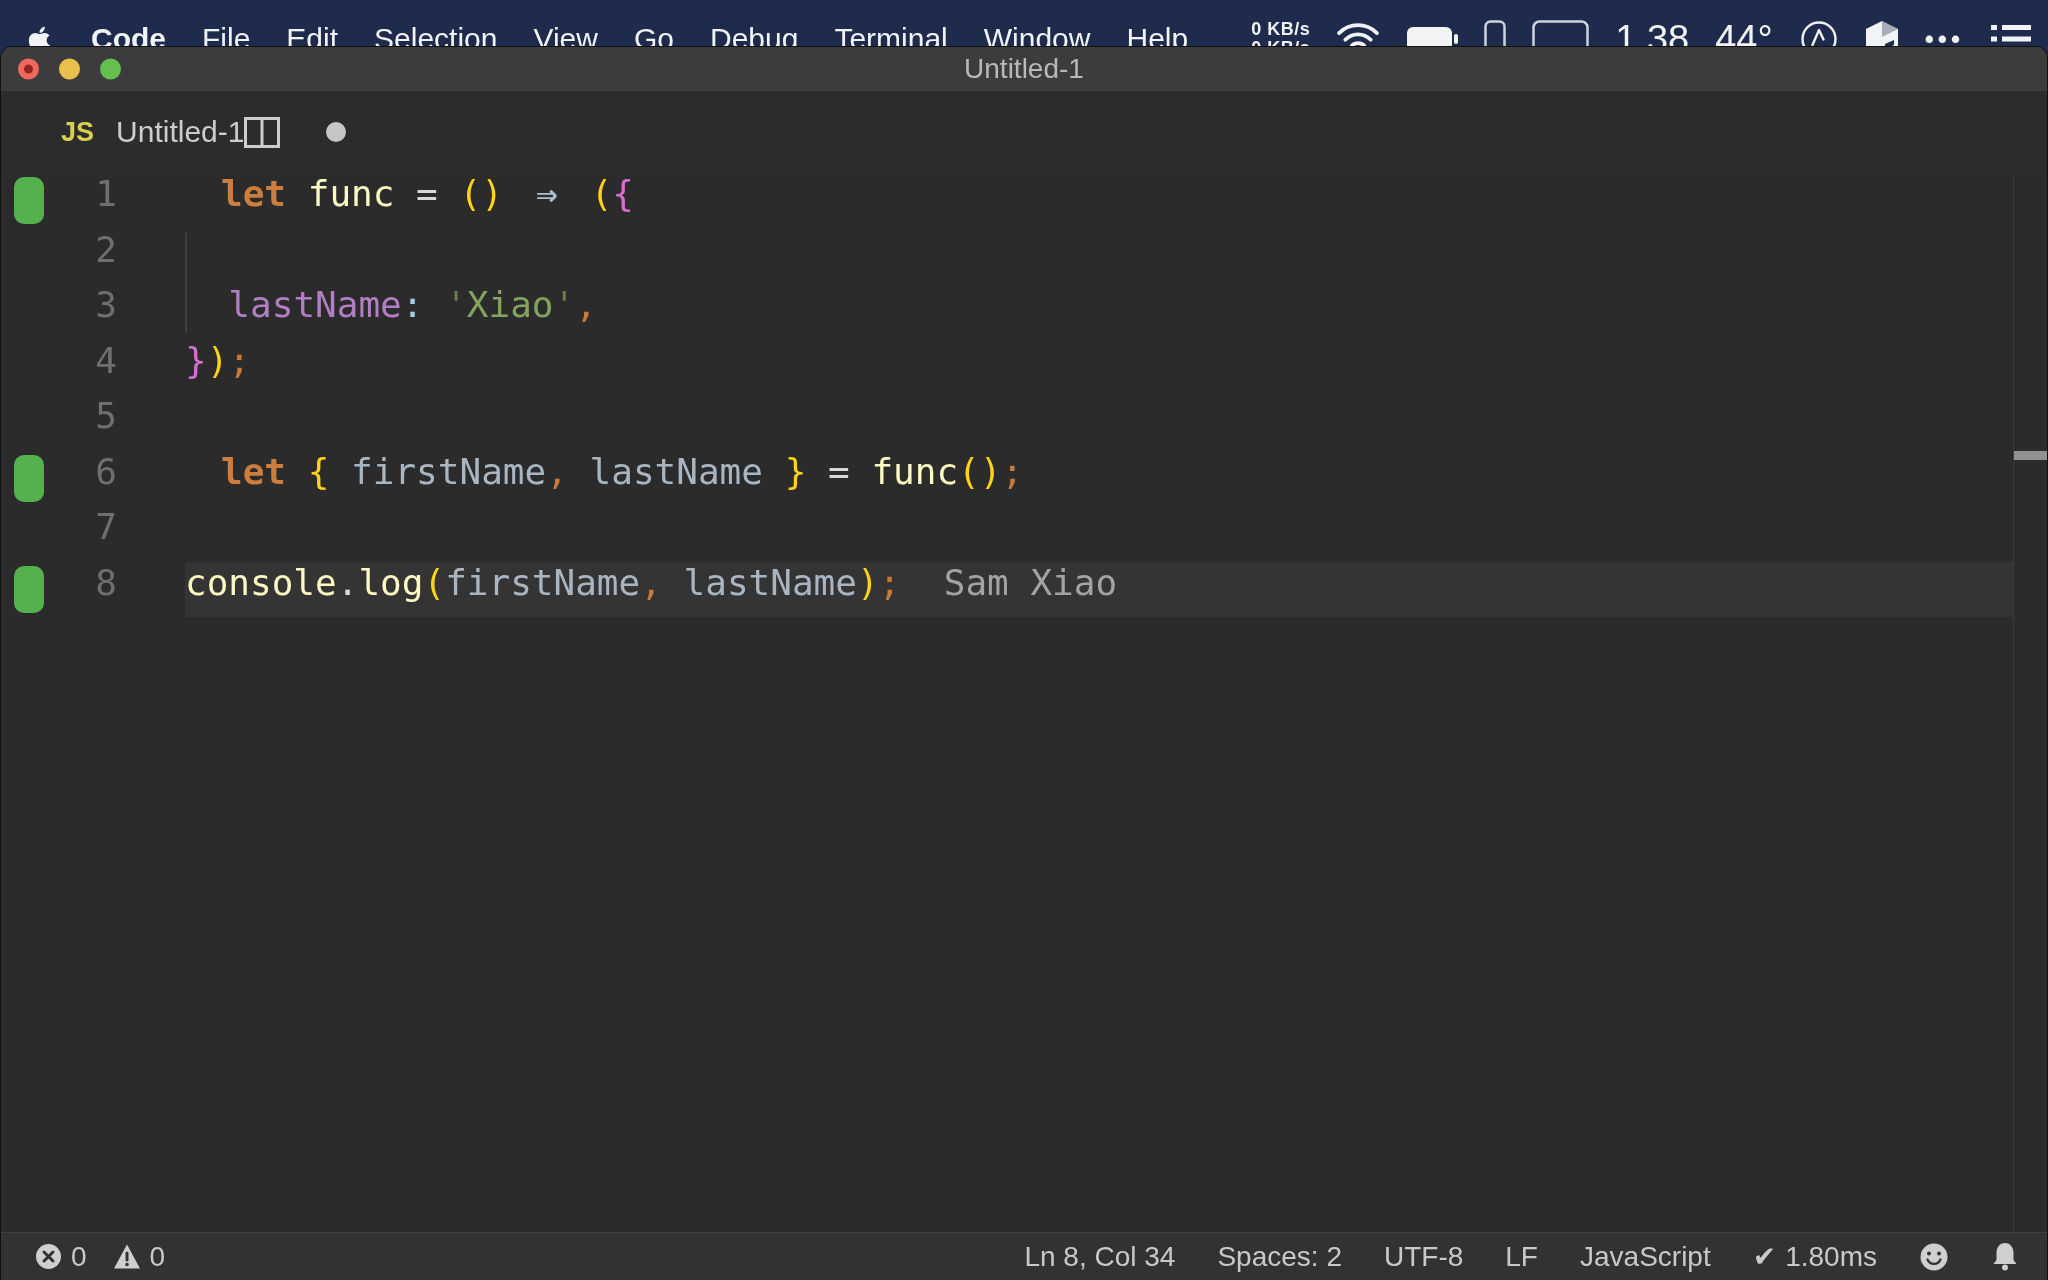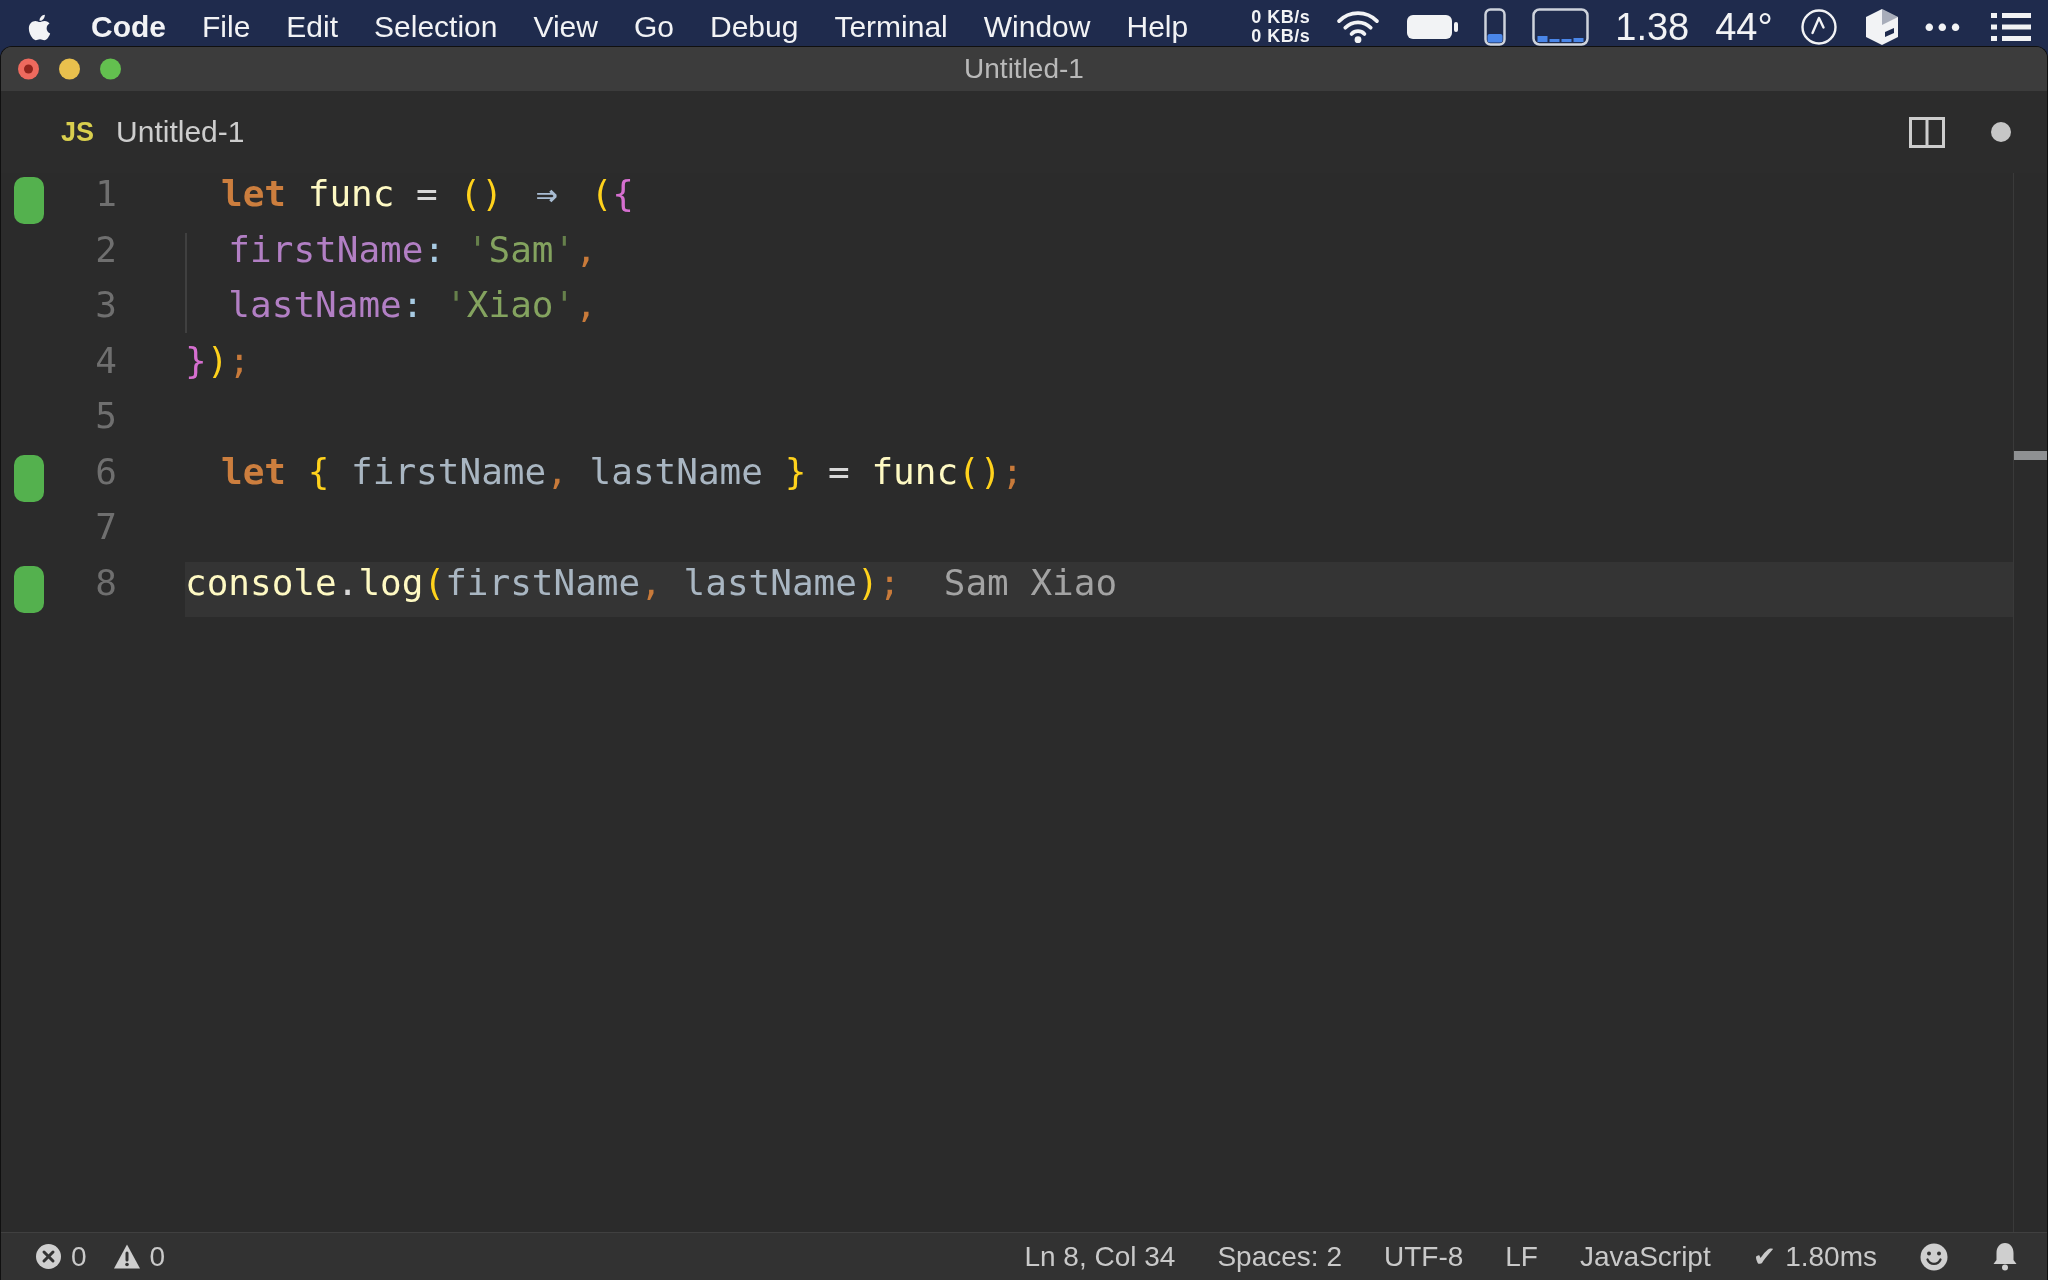--- a/index.html
+++ b/index.html
@@ -1,20 +1,20 @@
 <!DOCTYPE html>
 <html><head>
 <meta charset="utf-8">
 <style>
   * { margin:0; padding:0; box-sizing:border-box; }
   html,body { width:2048px; height:1280px; overflow:hidden; }
   body { background:#1f2b4d; font-family:"Liberation Sans",sans-serif; position:relative; }
 
   
-  .menubar { position:absolute; top:4px; left:0; right:0; height:46px;
+  .menubar { position:absolute; top:16px; left:0; right:0; height:46px;
     display:flex; align-items:center; justify-content:space-between;
     padding:0 16px 0 14px; color:#f2f3f5; }
   .menubar-left { display:flex; align-items:center; height:100%; }
   .apple-wrap { padding:0 22px 0 14px; display:flex; align-items:center; }
   .menu-item { padding:0 18px; font-size:30px; line-height:46px; color:#f2f3f5; }
   .menu-item.bold { font-weight:bold; }
   .menubar-right { display:flex; align-items:center; gap:26px; height:100%; }
   .net-speed { font-size:18px; line-height:19px; font-weight:bold; letter-spacing:.5px; }
   .mb-num { font-size:38px; }
   .dots-icon { font-size:26px; letter-spacing:4px; font-weight:bold; }
@@ -32,21 +32,21 @@
     display:flex; gap:20px; }
   .light { width:21px; height:21px; border-radius:50%; position:relative; }
   .light-red { background:#ee6a5e; }
   .light-red::after { content:""; position:absolute; inset:6px; border-radius:50%; background:#92251d; }
   .light-yellow { background:#e9c04d; }
   .light-green { background:#63c04f; }
   .window-title { font-size:28px; color:#b9b9b9; }
 
   
   .tabbar { height:82px; background:#2c2c2c; flex:0 0 auto;
-    display:flex; align-items:center; justify-content:space-between; }
+    display:flex; align-items:center; }
   .tab { display:flex; align-items:center; gap:22px; padding-left:60px; height:100%; }
   .js-badge { color:#d9cf4e; font-weight:bold; font-size:27px; }
   .tab-label { color:#cdcdcd; font-size:30px; }
   .tab-actions { display:flex; align-items:center; gap:46px; margin-right:36px; }
   .dirty-dot { width:20px; height:20px; border-radius:50%; background:#c6c6c6; }
 
   
   .editor { position:relative; flex:1 1 auto; background:#2b2b2b; overflow:hidden; }
   .code-row { position:relative; height:55.5px; }
   .line-highlight { position:absolute; left:184px; right:34px; top:0; bottom:0; background:#343434; }
@@ -203,21 +203,20 @@
 
   <div class="editor">
     <div id="code-lines">
         <div class="code-row">
           <div class="gutter-marker"></div>
           <div class="ln">1</div>
           <div class="code"><span class="tok-kw">let</span><span class="tok-pl"> </span><span class="tok-fn">func</span><span class="tok-pl"> </span><span class="tok-op">=</span><span class="tok-pl"> </span><span class="tok-p1">()</span><span class="tok-pl"> </span><span class="tok-arrow">⇒</span><span class="tok-pl"> </span><span class="tok-p1">(</span><span class="tok-p2">{</span></div>
         </div>
         <div class="code-row">
           <div class="ln">2</div>
-          <div class="code"><span class="tok-pl">  </span><span class="tok-prop">firstName</span><span class="tok-colon">:</span><span class="tok-pl"> </span><span class="tok-strq">'</span><span class="tok-str">Sam</span><span class="tok-strq">'</span><span class="tok-punc">,</span></div>
         </div>
         <div class="code-row">
           <div class="ln">3</div>
           <div class="code"><span class="tok-pl">  </span><span class="tok-prop">lastName</span><span class="tok-colon">:</span><span class="tok-pl"> </span><span class="tok-strq">'</span><span class="tok-str">Xiao</span><span class="tok-strq">'</span><span class="tok-punc">,</span></div>
         </div>
         <div class="code-row">
           <div class="ln">4</div>
           <div class="code"><span class="tok-p2">}</span><span class="tok-p1">)</span><span class="tok-punc">;</span></div>
         </div>
         <div class="code-row">

